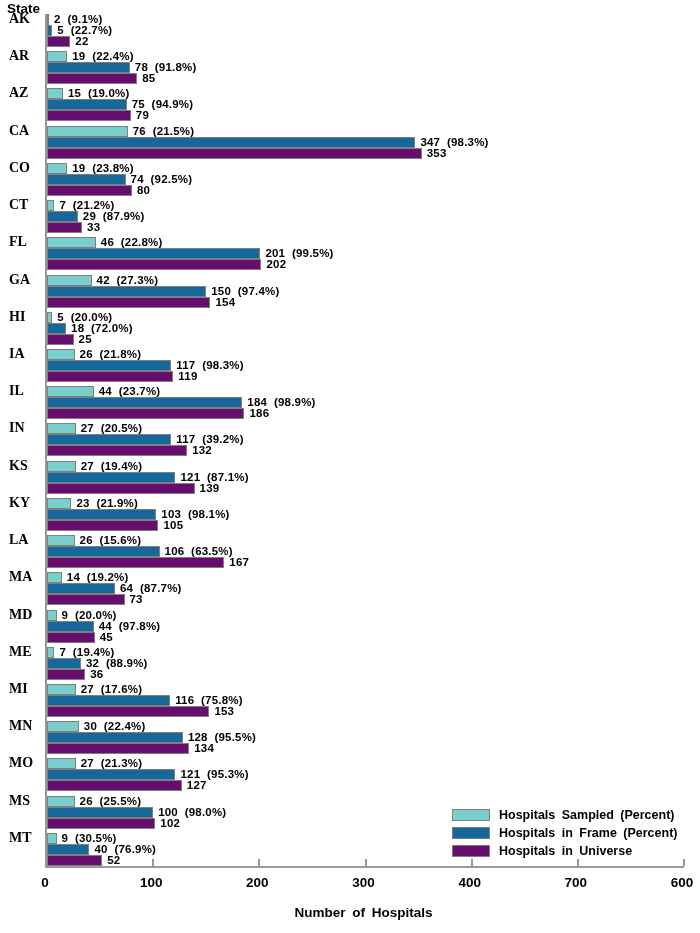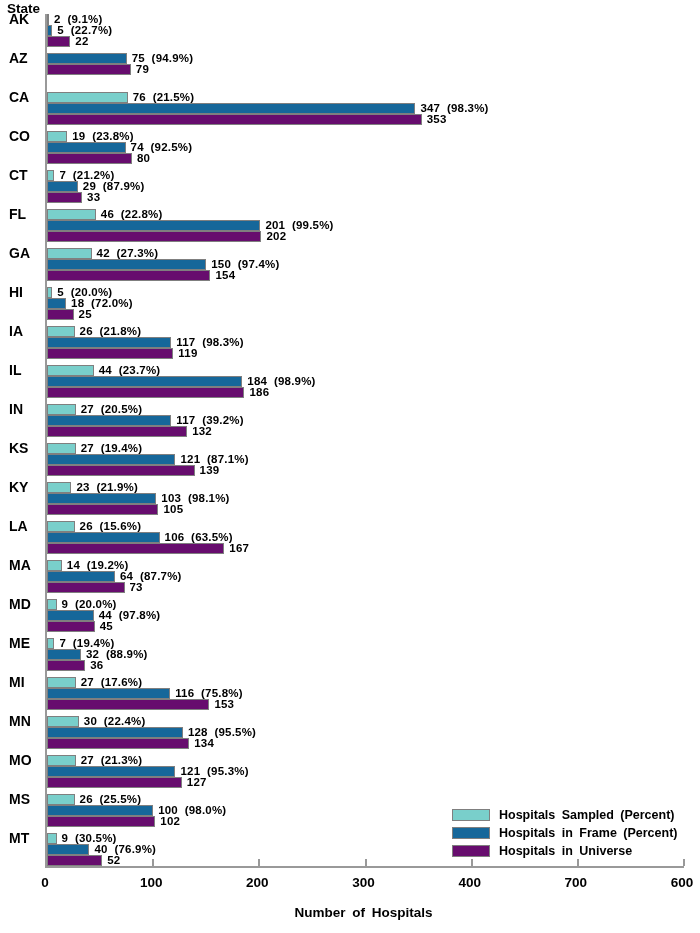--- a/index.html
+++ b/index.html
@@ -16,21 +16,21 @@
     border-left:2px solid #999999;border-bottom:2px solid #999999;
     box-sizing:content-box;
   }
   .groups{
     position:absolute;left:0;top:0;width:100%;height:100%;
     display:flex;flex-direction:column;justify-content:space-between;
   }
   .group{position:relative;height:33px;flex:0 0 33px;}
   .state-label{
     position:absolute;left:-38px;top:-1px;width:34px;height:12px;line-height:12px;
-    font-size:14px;font-weight:bold;text-align:left;
+    font-size:14px;font-weight:bold;text-align:left;font-family:Liberation Serif, serif;
   }
   .bar-row{height:11px;display:flex;align-items:center;}
   .bar{
     height:11px;box-sizing:border-box;border:1px solid #7F7F7F;flex:0 0 auto;
   }
   .val{
     margin-left:5px;font-size:11.5px;font-weight:bold;line-height:11px;
     white-space:pre;letter-spacing:0.2px;
   }
   .tick{
@@ -77,21 +77,40 @@
           <div class="bar-row">
             <div class="bar" style="width: 0.833333%; background: rgb(22, 103, 154); border-color: rgb(127, 127, 127);"></div>
             <span class="val">5  (22.7%)</span>
           </div>
           <div class="bar-row">
             <div class="bar" style="width: 3.66667%; background: rgb(103, 13, 110); border-color: rgb(127, 127, 127);"></div>
             <span class="val">22</span>
           </div>
         </div>
         <div class="group">
+          <div class="state-label">AR</div>
+          <div class="bar-row">
+            <div class="bar" style="width: 3.16667%; background: rgb(121, 207, 203); border-color: rgb(127, 127, 127);"></div>
+            <span class="val">19  (22.4%)</span>
+          </div>
+          <div class="bar-row">
+            <div class="bar" style="width: 13%; background: rgb(22, 103, 154); border-color: rgb(127, 127, 127);"></div>
+            <span class="val">78  (91.8%)</span>
+          </div>
+          <div class="bar-row">
+            <div class="bar" style="width: 14.1667%; background: rgb(103, 13, 110); border-color: rgb(127, 127, 127);"></div>
+            <span class="val">85</span>
+          </div>
+        </div>
+        <div class="group">
           <div class="state-label">AZ</div>
+          <div class="bar-row">
+            <div class="bar" style="width: 2.5%; background: rgb(121, 207, 203); border-color: rgb(127, 127, 127);"></div>
+            <span class="val">15  (19.0%)</span>
+          </div>
           <div class="bar-row">
             <div class="bar" style="width: 12.5%; background: rgb(22, 103, 154); border-color: rgb(127, 127, 127);"></div>
             <span class="val">75  (94.9%)</span>
           </div>
           <div class="bar-row">
             <div class="bar" style="width: 13.1667%; background: rgb(103, 13, 110); border-color: rgb(127, 127, 127);"></div>
             <span class="val">79</span>
           </div>
         </div>
         <div class="group">

